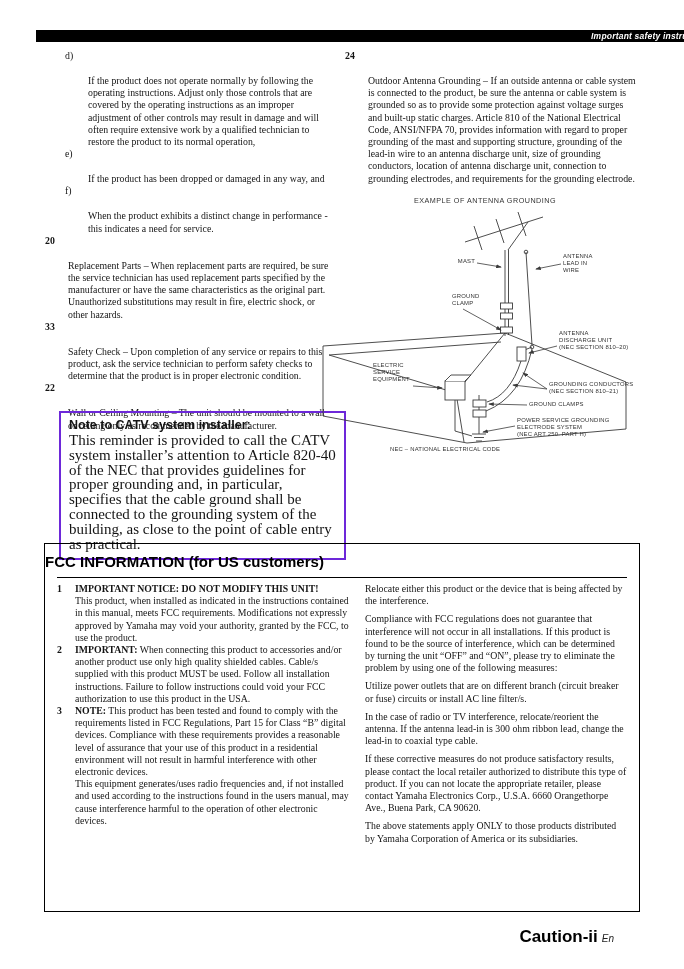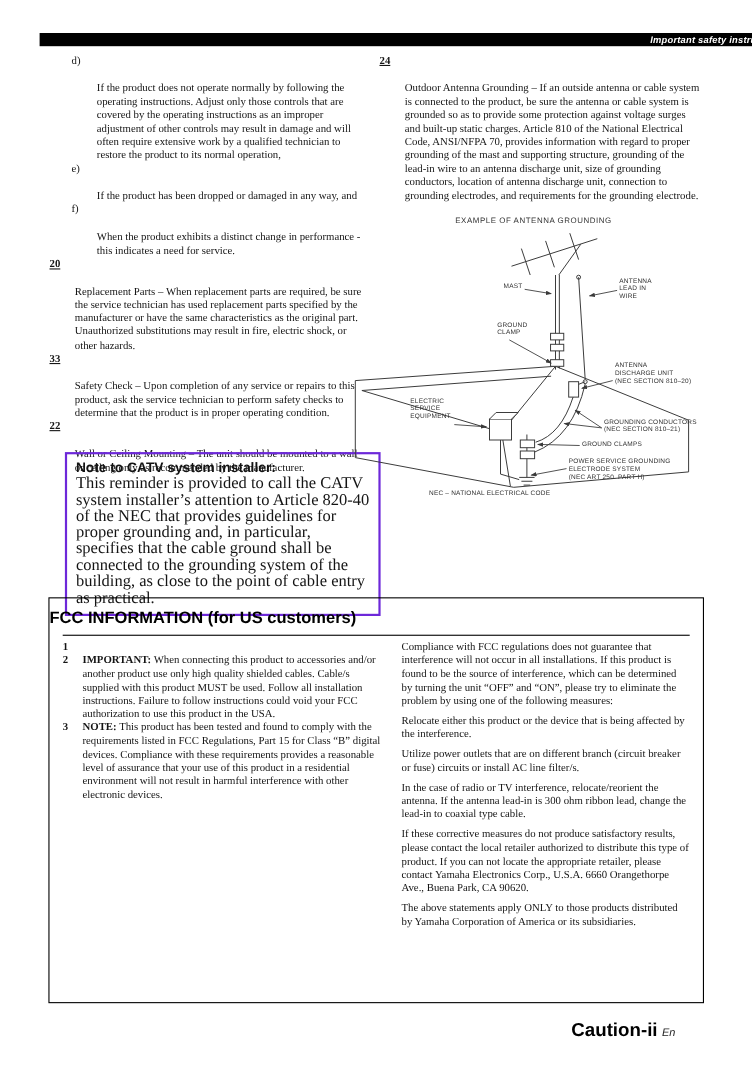--- a/index.html
+++ b/index.html
@@ -7,21 +7,21 @@
         font-family:"Liberation Serif",serif;color:#141414;}
 
   .topbar{position:absolute;left:36px;top:30px;width:682px;height:12px;background:#000;
           color:#fff;font:italic bold 8.5px/12px "Liberation Sans",sans-serif;
           text-align:right;padding-right:4px;box-sizing:border-box;letter-spacing:.2px;}
 
   .col{position:absolute;font-size:9.8px;line-height:12.2px;}
   .left-col{left:45px;top:50px;width:290px;}
   .right-col{left:345px;top:50px;width:292px;}
   .item{display:flex;}
-  .item .num{width:23px;flex:none;font-weight:bold;text-decoration:underline;}
+  .item .num{width:23px;flex:none;font-weight:bold;}
   .item .lett{width:23px;flex:none;}
   .item .body{flex:1;margin-top:25px;}
   .sub{margin-left:20px;}
 
   .catv{position:absolute;left:59px;top:411px;width:287px;border:2px solid #6d28d9;
         padding:4px 8px 7px;box-sizing:border-box;}
   .catv .catv-title{font:bold 12.5px/16px "Liberation Sans",sans-serif;margin:0;}
   .catv .catv-text{font-size:15px;line-height:14.8px;margin:0;}
 
   .diagram{position:absolute;left:315px;top:205px;width:340px;height:258px;}
@@ -70,21 +70,21 @@
     <div class="item sub">
       <span class="lett">f)</span>
       <span class="body">When the product exhibits a distinct change in performance - this indicates a need for service.</span>
     </div>
     <div class="item">
       <span class="num">20</span>
       <span class="body">Replacement Parts – When replacement parts are required, be sure the service technician has used replacement parts specified by the manufacturer or have the same characteristics as the original part. Unauthorized substitutions may result in fire, electric shock, or other hazards.</span>
     </div>
     <div class="item">
       <span class="num">33</span>
-      <span class="body">Safety Check – Upon completion of any service or repairs to this product, ask the service technician to perform safety checks to determine that the product is in proper operating condition.</span>
+      <span class="body">Safety Check – Upon completion of any service or repairs to this product, ask the service technician to perform safety checks to determine that the product is in proper electronic condition.</span>
     </div>
     <div class="item">
       <span class="num">22</span>
       <span class="body">Wall or Ceiling Mounting – The unit should be mounted to a wall or ceiling only as recommended by the manufacturer.</span>
     </div>
   </div>
 
   <div class="col right-col">
     <div class="item">
       <span class="num">24</span>
@@ -204,39 +204,40 @@
   </div>
 
   <div class="fcc">
     <p class="fcc-title">FCC INFORMATION (for US customers)</p>
     <hr class="fcc-rule">
     <div class="fcc-cols">
       <div class="fcc-left">
         <div class="fcc-item">
           <span class="num">1</span>
           <span class="body">
-            
+            <b class="bb">IMPORTANT NOTICE: DO NOT MODIFY THIS UNIT!</b><span>This product, when installed as indicated in the instructions contained in this manual, meets FCC requirements. Modifications not expressly approved by Yamaha may void your authority, granted by the FCC, to use the product.</span>
           </span>
         </div>
         <div class="fcc-item">
           <span class="num">2</span>
           <span class="body">
             <b>IMPORTANT:</b><span> When connecting this product to accessories and/or another product use only high quality shielded cables. Cable/s supplied with this product MUST be used. Follow all installation instructions. Failure to follow instructions could void your FCC authorization to use this product in the USA.</span>
           </span>
         </div>
         <div class="fcc-item">
           <span class="num">3</span>
           <span class="body">
             <b>NOTE:</b><span> This product has been tested and found to comply with the requirements listed in FCC Regulations, Part 15 for Class “B” digital devices. Compliance with these requirements provides a reasonable level of assurance that your use of this product in a residential environment will not result in harmful interference with other electronic devices.</span>
+            <span class="bb">This equipment generates/uses radio frequencies and, if not installed and used according to the instructions found in the users manual, may cause interference harmful to the operation of other electronic devices.</span>
           </span>
         </div>
       </div>
       <div class="fcc-right">
+        <p>Relocate either this product or the device that is being affected by the interference.</p>
         <p>Compliance with FCC regulations does not guarantee that interference will not occur in all installations. If this product is found to be the source of interference, which can be determined by turning the unit “OFF” and “ON”, please try to eliminate the problem by using one of the following measures:</p>
-        <p>Relocate either this product or the device that is being affected by the interference.</p>
         <p>Utilize power outlets that are on different branch (circuit breaker or fuse) circuits or install AC line filter/s.</p>
         <p>In the case of radio or TV interference, relocate/reorient the antenna. If the antenna lead-in is 300 ohm ribbon lead, change the lead-in to coaxial type cable.</p>
         <p>If these corrective measures do not produce satisfactory results, please contact the local retailer authorized to distribute this type of product. If you can not locate the appropriate retailer, please contact Yamaha Electronics Corp., U.S.A. 6660 Orangethorpe Ave., Buena Park, CA 90620.</p>
         <p>The above statements apply ONLY to those products distributed by Yamaha Corporation of America or its subsidiaries.</p>
       </div>
     </div>
   </div>
 
   <div class="footer">
     <span class="cap">Caution-ii</span><span class="lang">En</span>

